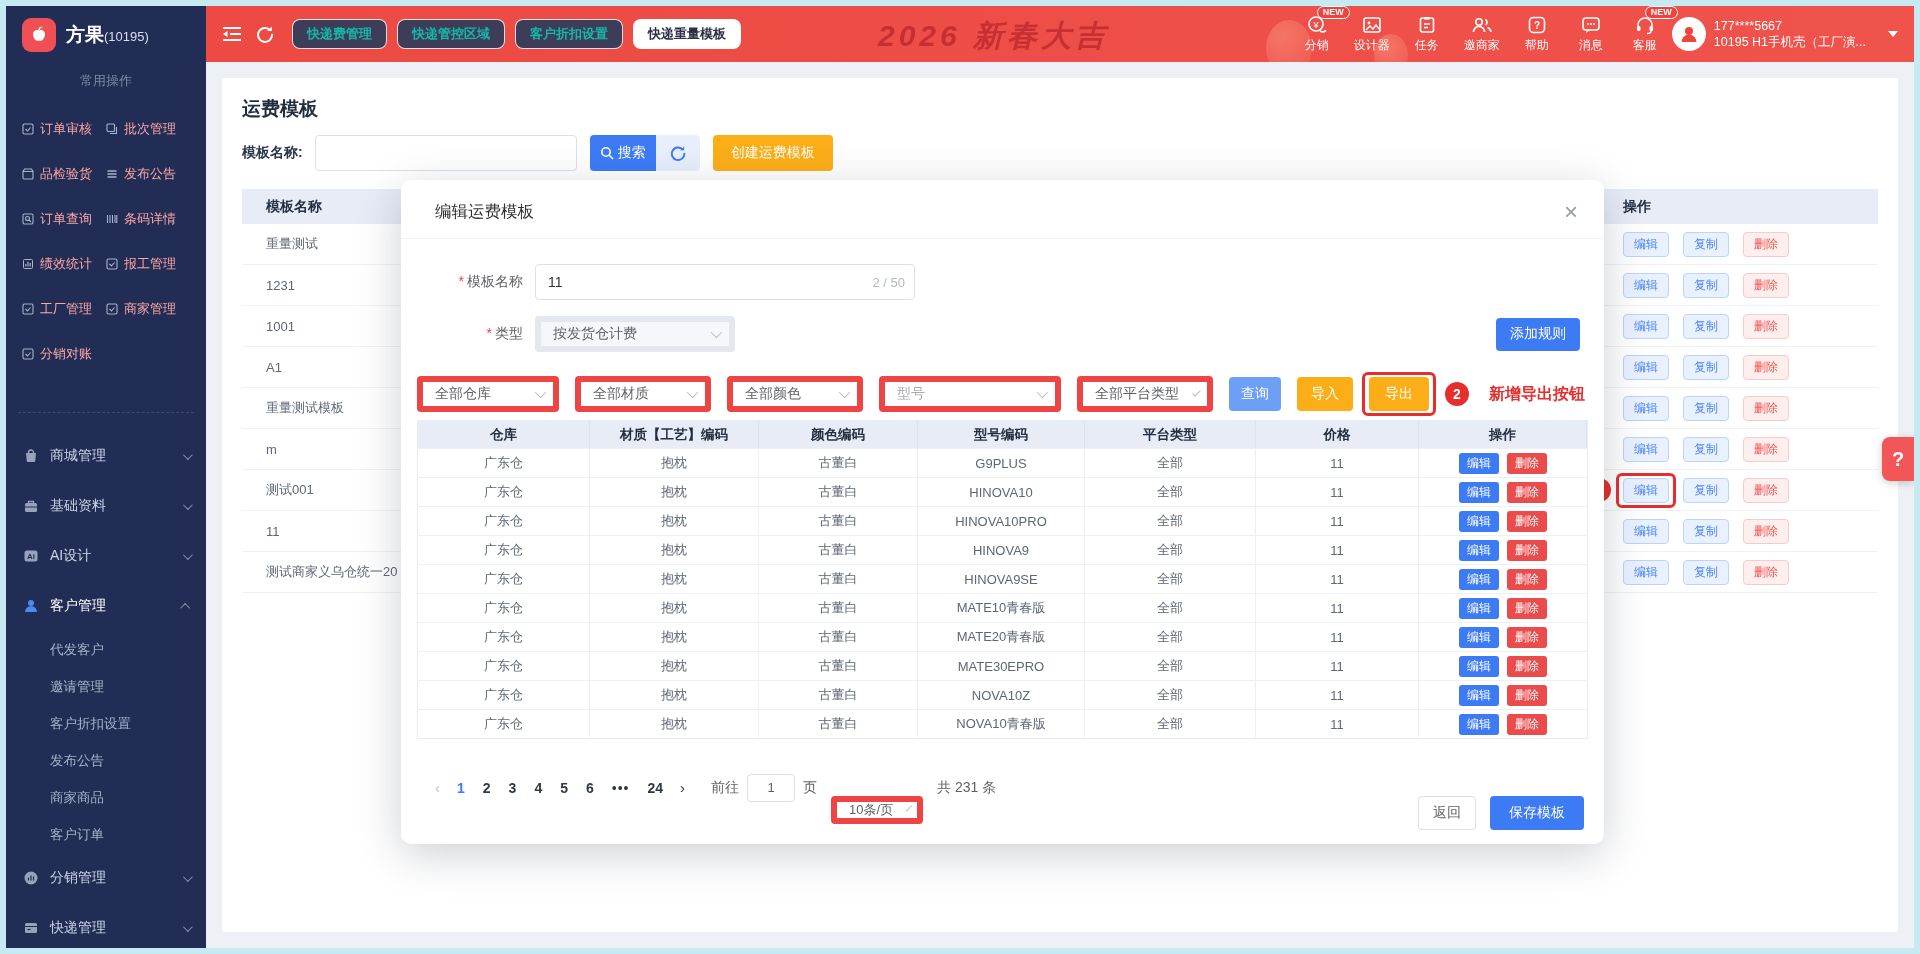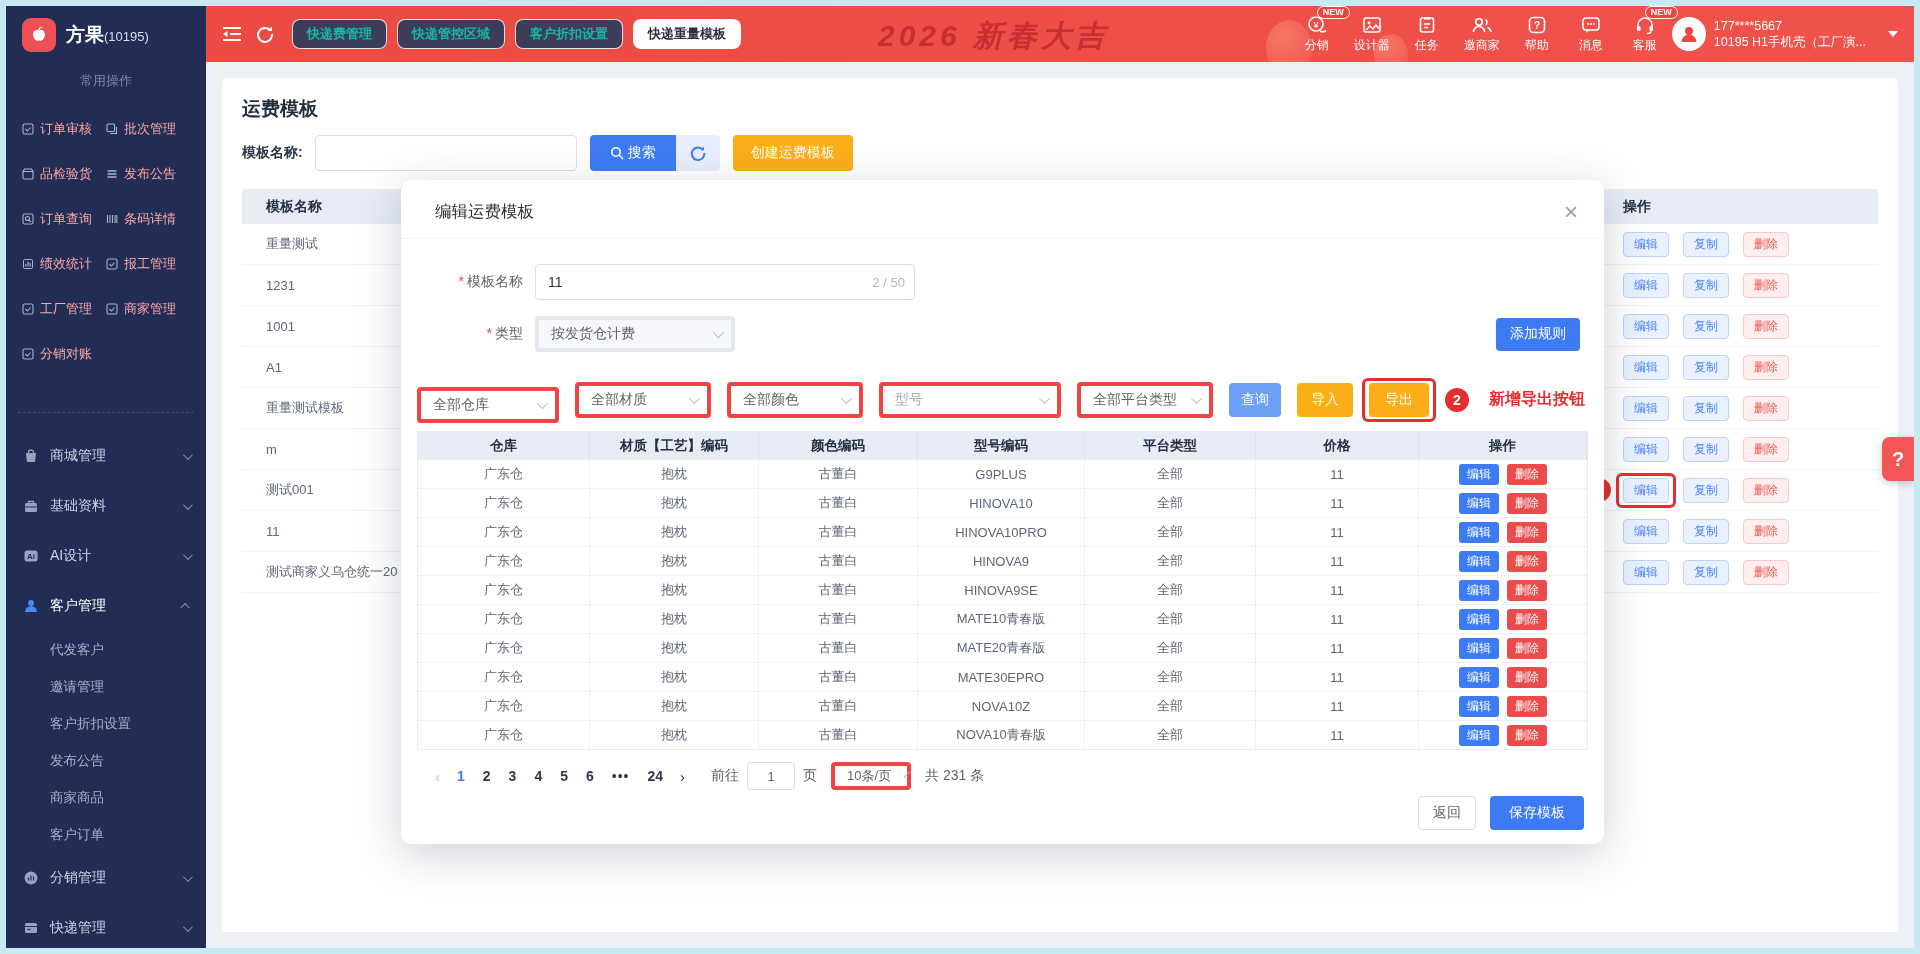--- a/index.html
+++ b/index.html
@@ -52,21 +52,21 @@
 
   
   .content { flex:1; background:#edf0f5; padding:16px; min-height:0; }
   .card { background:#fff; border-radius:4px; height:100%; padding:18px 20px; position:relative; }
   .page-title { font-size:19px; font-weight:bold; color:#1f2d3d; }
   .search-row { display:flex; align-items:center; margin-top:13px; }
   .search-label { font-size:14px; font-weight:bold; color:#2b3648; margin-right:12px; }
   .text-input { height:36px; border:1px solid #dcdfe6; border-radius:4px; padding:0 12px; font-size:14px; color:#303133; outline:none; font-family:inherit; }
   .search-input { width:262px; }
   .search-group { display:flex; margin-left:13px; }
-  .btn-search { height:36px; width:86px; background:#3d7bf5; color:#fff; border:none; border-radius:4px 0 0 4px; font-size:14px; display:flex; align-items:center; justify-content:center; gap:4px; cursor:pointer; font-family:inherit; }
+  .btn-search { height:36px; width:66px; background:#3d7bf5; color:#fff; border:none; border-radius:4px 0 0 4px; font-size:14px; display:flex; align-items:center; justify-content:center; gap:4px; cursor:pointer; font-family:inherit; }
   .btn-refresh { height:36px; width:44px; background:#e8eefb; border:none; border-radius:0 4px 4px 0; display:flex; align-items:center; justify-content:center; cursor:pointer; }
   .btn-create { height:36px; margin-left:13px; padding:0 18px; background:#fbae17; color:#fff; border:none; border-radius:4px; font-size:14px; cursor:pointer; font-family:inherit; }
 
   .bg-table { margin-top:18px; }
   .bg-thead { height:35px; background:#e7ecf7; display:flex; align-items:center; padding:0 0 0 24px; font-size:14px; font-weight:bold; color:#243042; }
   .bg-row { height:41px; display:flex; align-items:center; padding-left:24px; border-bottom:1px solid #eff1f6; font-size:13px; color:#5d6776; }
   .bg-name { flex:1; min-width:0; white-space:nowrap; overflow:hidden; }
   .actions-col { margin-left:auto; width:255px; display:flex; align-items:center; gap:14px; }
   .bg-thead .actions-col { font-weight:bold; color:#243042; }
   .btn-sm { width:46px; height:25px; border-radius:4px; font-size:12px; cursor:pointer; font-family:inherit; display:flex; align-items:center; justify-content:center; }
@@ -83,30 +83,30 @@
   .modal-title { font-size:16.5px; color:#303133; font-weight:500; }
   .modal-close { font-size:24px; color:#9aa0a8; cursor:pointer; line-height:1; }
   .modal-body { padding:25px 16px 0; position:relative; }
   .form-row { display:flex; align-items:center; }
   .form-row + .form-row { margin-top:16px; }
   .form-label { width:118px; text-align:right; padding-right:12px; font-size:14px; color:#606266; white-space:nowrap; }
   .req { color:#f0443e; margin-right:3px; }
   .name-wrap { position:relative; width:380px; }
   .name-wrap input { width:100%; padding-right:58px; }
   .counter { position:absolute; right:10px; top:50%; transform:translateY(-50%); font-size:13px; color:#b2b8c2; }
-  .sel { height:36px; border:4px solid #ef4444; border-radius:4px; background:#fff; display:flex; align-items:center; padding:0 10px 0 12px; font-size:14px; color:#606266; cursor:pointer; }
+  .sel { height:36px; border:6px solid #ef4444; border-radius:4px; background:#fff; display:flex; align-items:center; padding:0 10px 0 12px; font-size:14px; color:#606266; cursor:pointer; }
   .sel::after { content:""; width:7px; height:7px; border-right:1.5px solid #b6bcc8; border-bottom:1.5px solid #b6bcc8; transform:rotate(45deg) translateY(-2px); margin-left:auto; }
   .sel .sel-text { margin-right:14px; white-space:nowrap; }
   .sel.gray { background:#f5f7fa; border-color:#e4e7ed; }
   .sel.placeholder .sel-text { color:#a8abb2; }
   .type-sel { width:200px; }
   .btn-primary { background:#3d7bf5; color:#fff; border:none; border-radius:4px; font-size:14px; cursor:pointer; font-family:inherit; }
   .btn-addrule { height:33px; padding:0 14px; margin-left:auto; margin-right:8px; }
   .filter-row { display:flex; align-items:center; gap:16px; margin-top:24px; }
-  .f-sel-1{width:142px;margin-top:11px;} .f-sel-2{width:136px;} .f-sel-3{width:136px;} .f-sel-4{width:182px;} .f-sel-5{width:136px;}
+  .f-sel-1{width:142px;} .f-sel-2{width:136px;} .f-sel-3{width:136px;} .f-sel-4{width:182px;} .f-sel-5{width:136px;}
   .btn-query { width:52px; height:34px; background:#6d9ff5; color:#fff; border:none; border-radius:4px; font-size:14px; cursor:pointer; font-family:inherit; }
   .btn-orange { height:34px; background:#fbae17; color:#fff; border:none; border-radius:4px; font-size:14px; cursor:pointer; font-family:inherit; }
   .btn-import { width:56px; }
   .btn-export { width:60px; }
   .export-wrap { position:relative; display:flex; }
   .ann-note { color:#e62e2e; font-size:16px; font-weight:bold; margin-left:4px; white-space:nowrap; }
 
   .mtable { margin-top:8px; border:1px solid #e8ecf3; }
   .mrow { display:grid; grid-template-columns:172px 169px 159px 167px 171px 163px 1fr; }
   .mrow > div { display:flex; align-items:center; justify-content:center; border-right:1px solid #edf0f5; font-size:13px; color:#5d6776; height:28px; }
@@ -119,21 +119,21 @@
 
   .pagination { display:flex; align-items:center; margin:12px 0 0 10px; font-size:14px; color:#303848; }
   .pg-arrow { color:#c0c4cc; padding:0 8px; cursor:pointer; font-size:15px; }
   .pg-arrow.next { color:#303848; }
   .pg-num { padding:0 9px; cursor:pointer; font-weight:bold; }
   .pg-num.active { color:#3d7bf5; }
   .pg-dots { padding:0 9px; color:#303848; letter-spacing:1px; }
   .pg-label { margin:0 8px 0 18px; color:#606266; }
   .pg-goto { width:48px; height:28px; border:1px solid #dcdfe6; border-radius:4px; text-align:center; font-size:13px; color:#606266; outline:none; font-family:inherit; }
   .pg-unit { margin:0 14px 0 8px; color:#606266; }
-  .pg-size { width:80px; height:28px; font-size:13px; }
+  .pg-size { width:92px; height:28px; font-size:13px;margin-top:45px; }
   .pg-total { margin-left:14px; color:#606266; }
 
   .modal-footer { position:absolute; bottom:14px; right:20px; display:flex; gap:14px; }
   .btn-back { width:58px; height:34px; background:#fff; border:1px solid #dcdfe6; border-radius:4px; color:#606266; font-size:14px; cursor:pointer; font-family:inherit; }
   .btn-save { width:94px; height:34px; }
 
   
   .float-help { position:absolute; right:0; top:431px; width:32px; height:44px; background:#f25656; border-radius:8px 0 0 8px; color:#fff; font-size:20px; font-weight:bold; display:flex; align-items:center; justify-content:center; z-index:40; cursor:pointer; box-shadow:0 2px 8px rgba(0,0,0,.2); }
 </style>
 </head>

